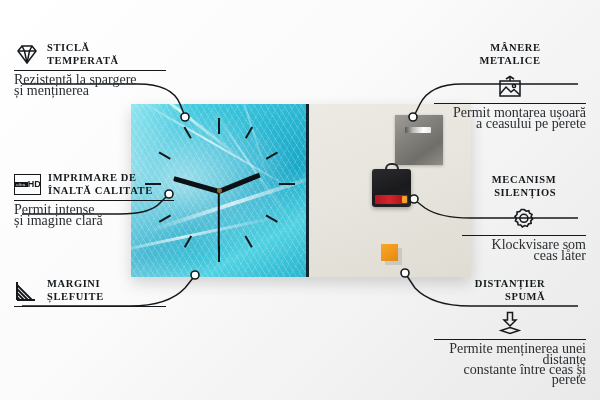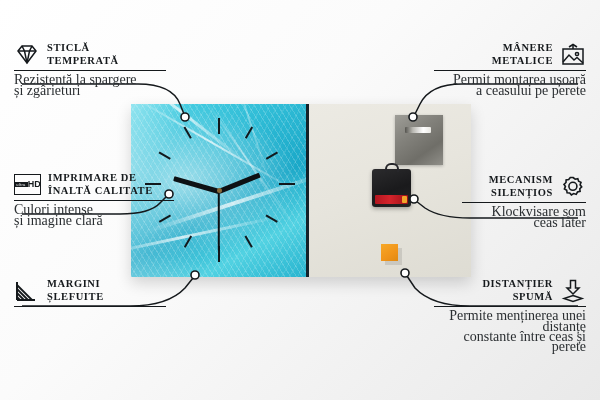--- a/index.html
+++ b/index.html
@@ -87,21 +87,21 @@
   }
   .foam-spacer {
     position: absolute; left: 250px; top: 140px; width: 17px; height: 17px;
     background: linear-gradient(145deg, #f7a827 0%, #f0941a 60%, #e08a14 100%);
     box-shadow: 4px 4px 0 rgba(0,0,0,.10);
   }
 
   
   .callout { position: absolute; }
   .callout .head { display: flex; align-items: center; gap: 7px; }
-  .callout.right .head { flex-direction: row; justify-content: flex-end; }
+  .callout.right .head { flex-direction: column; justify-content: flex-end; }
   .title {
     font-weight: bold; font-size: 10.5px; letter-spacing: .6px;
     color: #15191c; line-height: 12.5px; text-transform: uppercase;
   }
   .callout.right .title { text-align: right; }
   .rule { height: 1.4px; background: #15191c; margin: 3px 0 4px; }
   .desc { font-size: 14px; color: #2a2e31; line-height: 10.2px; }
   .callout.right .desc { text-align: right; }
   .ico { width: 26px; height: 24px; flex: 0 0 26px; }
   .ico svg { display: block; width: 100%; height: 100%; }
@@ -198,38 +198,38 @@
           </svg>
       </span>
       <span class="title">
         <span>STICLĂ</span><br>
         <span>TEMPERATĂ</span>
       </span>
     </div>
     <div class="rule"></div>
     <div class="desc">
       <span>Rezistentă la spargere</span><br>
-      <span>și zgârieturi</span>
+      <span>și menținerea</span>
     </div>
   </div>
 
   <div class="callout left" style="left:14px; top:172px; width:160px;">
     <div class="head">
       <span class="hd-box">
         <span class="hd-ultra">ultra</span>
         <span class="hd-main">HD</span>
       </span>
       <span class="title">
         <span>IMPRIMARE DE</span><br>
         <span>ÎNALTĂ CALITATE</span>
       </span>
     </div>
     <div class="rule"></div>
     <div class="desc">
-      <span>Culori intense</span><br>
+      <span>Permit intense</span><br>
       <span>și imagine clară</span>
     </div>
   </div>
 
   <div class="callout left" style="left:14px; top:278px; width:152px;">
     <div class="head">
       <span class="ico">
         <svg viewBox="0 0 26 24">
             <g stroke="#15191c" stroke-width="2" stroke-linecap="butt">
           <path d="M3,3 L3,21"></path>

